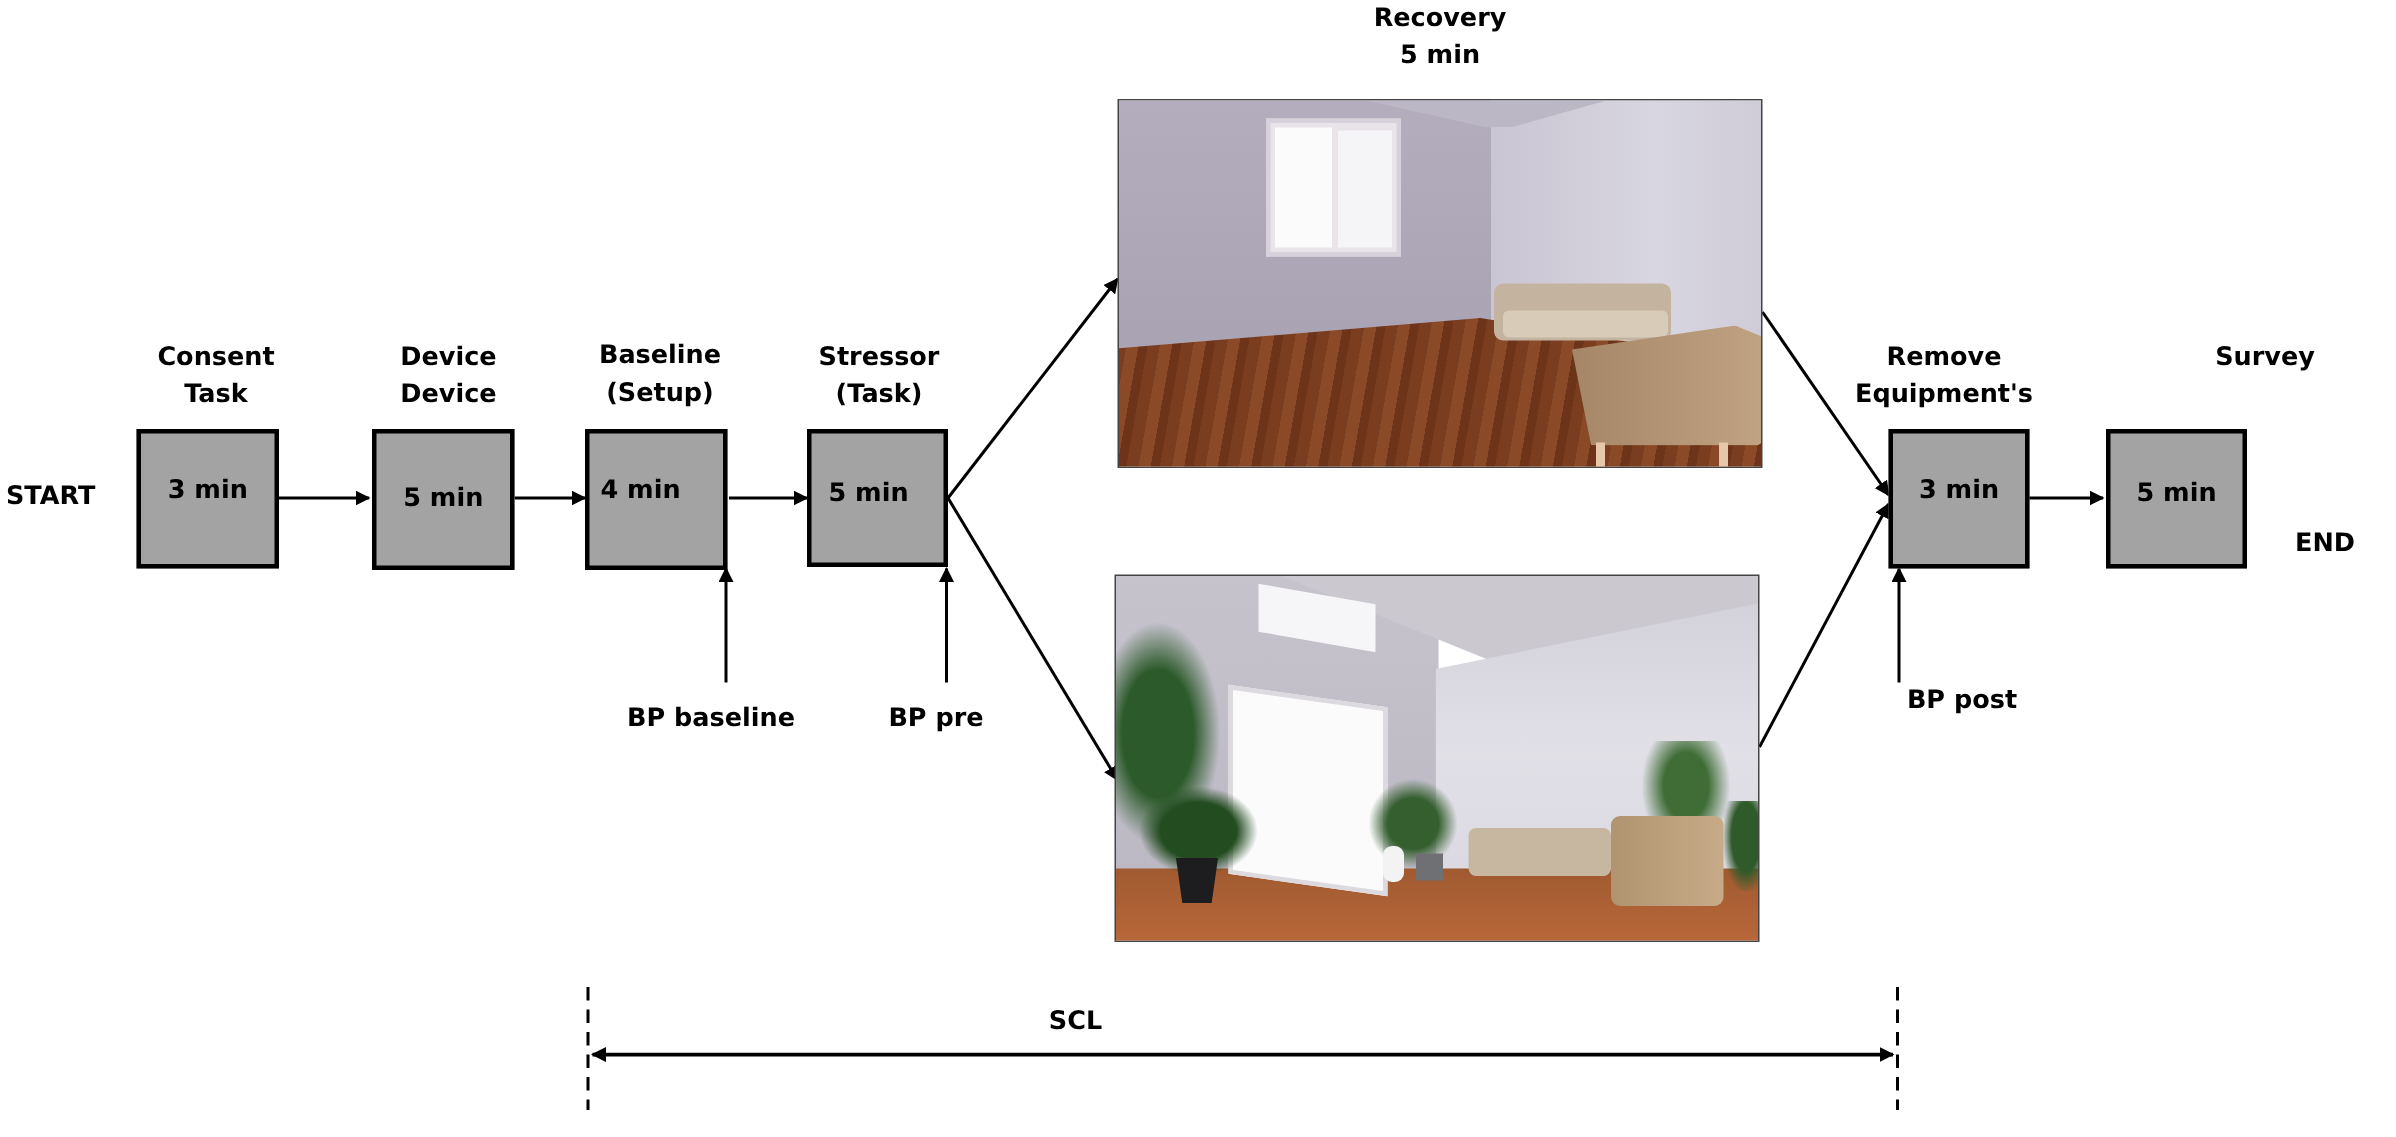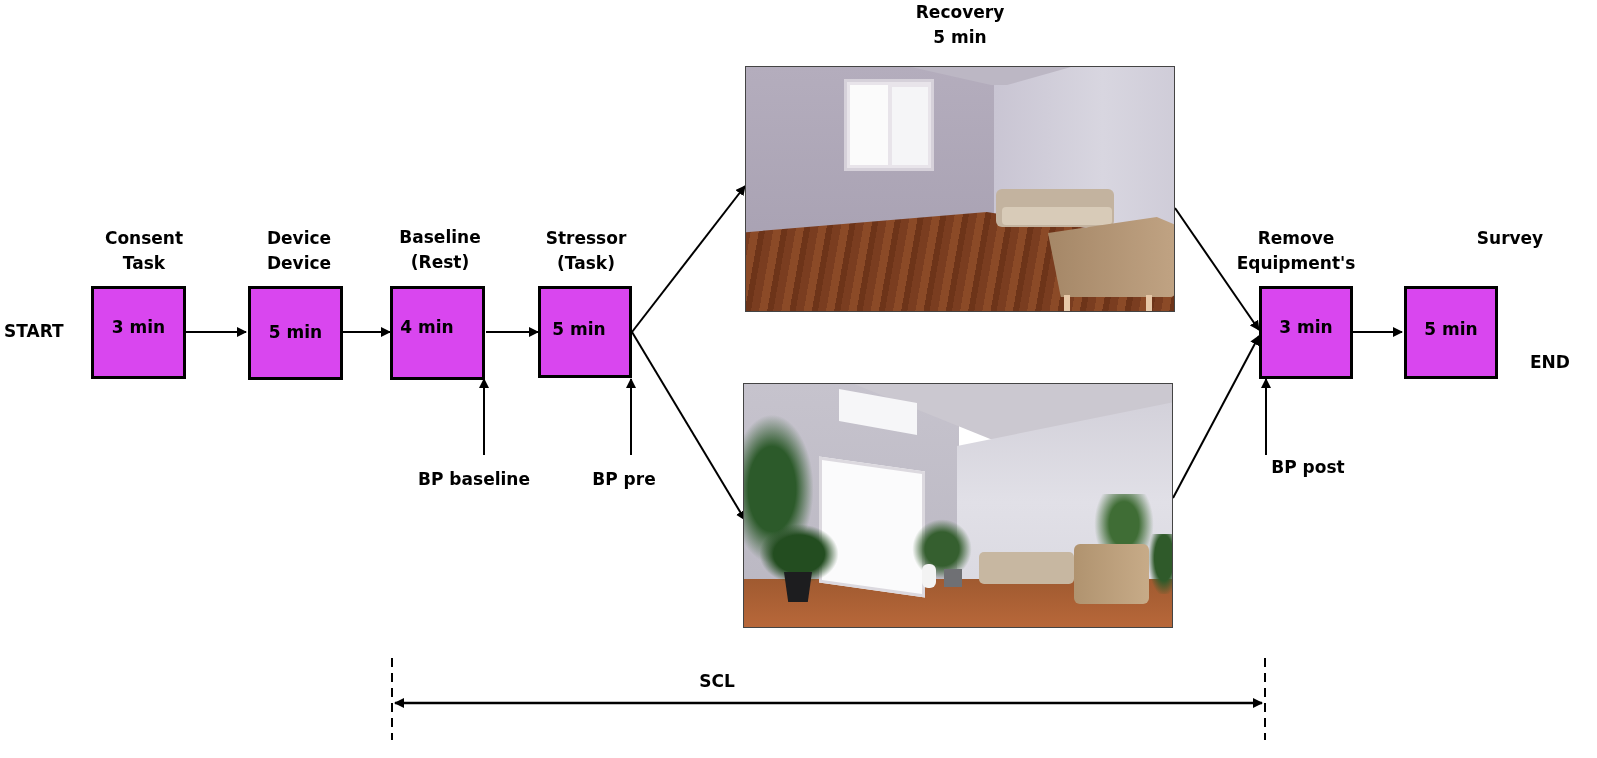--- a/index.html
+++ b/index.html
@@ -1,21 +1,21 @@
 <!DOCTYPE html>
 <html><head>
 <meta charset="utf-8">
 <style>
   html, body { margin: 0; padding: 0; background: #ffffff; }
   body { width: 1597px; height: 758px; position: relative; overflow: hidden;
          font-family: "DejaVu Sans", sans-serif; color: #000; }
   .lbl { position: absolute; font-weight: bold; font-size: 17px; line-height: 25px;
          text-align: center; white-space: nowrap; transform: translateX(-50%); }
   .lbl-left { position: absolute; font-weight: bold; font-size: 17px; white-space: nowrap; }
-  .box { position: absolute; border: 3px solid #000; background: #d946ef; box-sizing: border-box; }
+  .box { position: absolute; border: 3px solid #000; background: #a3a3a3; box-sizing: border-box; }
   .box .dur { position: absolute; top: 28px; left: 0; right: 0; text-align: center;
               font-weight: bold; font-size: 17px; }
   svg.arrows { position: absolute; left: 0; top: 0; }
   .room { position: absolute; border: 1.5px solid #444; overflow: hidden; box-sizing: border-box; }
   .part { position: absolute; }
 </style>
 </head>
 <body>
 
 <svg class="arrows" width="1597" height="758">
@@ -62,21 +62,21 @@
 <div class="lbl" style="left:299px; top:226px;">
   <div>Device</div>
   <div>Device</div>
 </div>
 <div class="box" style="left:248px; top:286px; width:95px; height:94px;">
   <div class="dur" style="top:33px;">5 min</div>
 </div>
 
 <div class="lbl" style="left:440px; top:225px;">
   <div>Baseline</div>
-  <div>(Rest)</div>
+  <div>(Setup)</div>
 </div>
 <div class="box" style="left:390px; top:286px; width:95px; height:94px;">
   <div class="dur" style="top:28px; padding-right:21px;">4 min</div>
 </div>
 
 <div class="lbl" style="left:586px; top:226px;">
   <div>Stressor</div>
   <div>(Task)</div>
 </div>
 <div class="box" style="left:538px; top:286px; width:94px; height:92px;">

